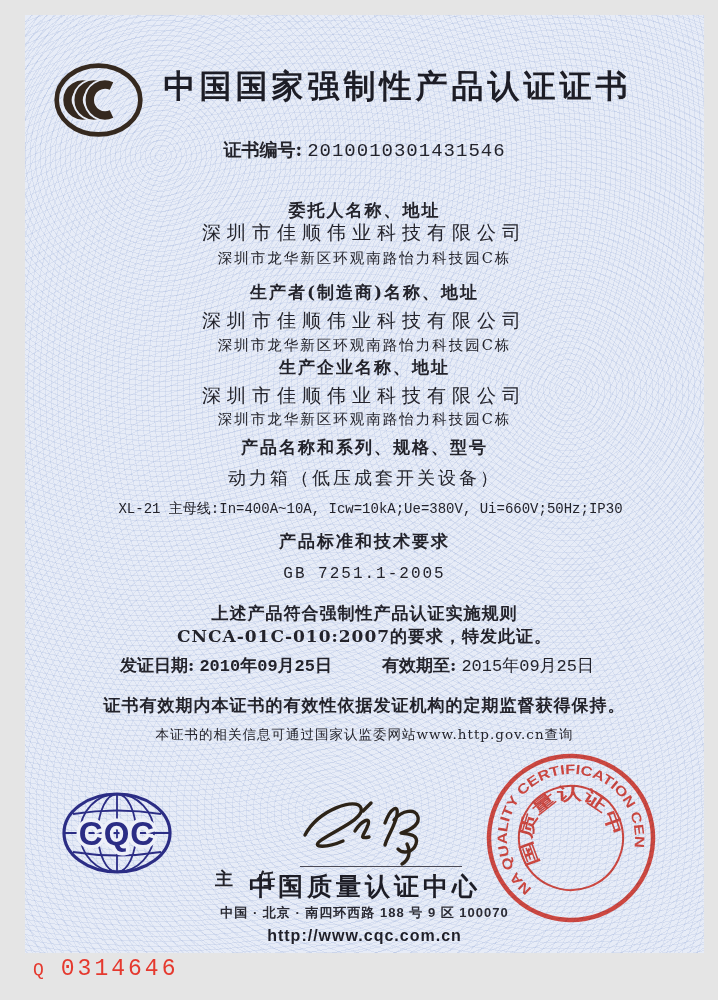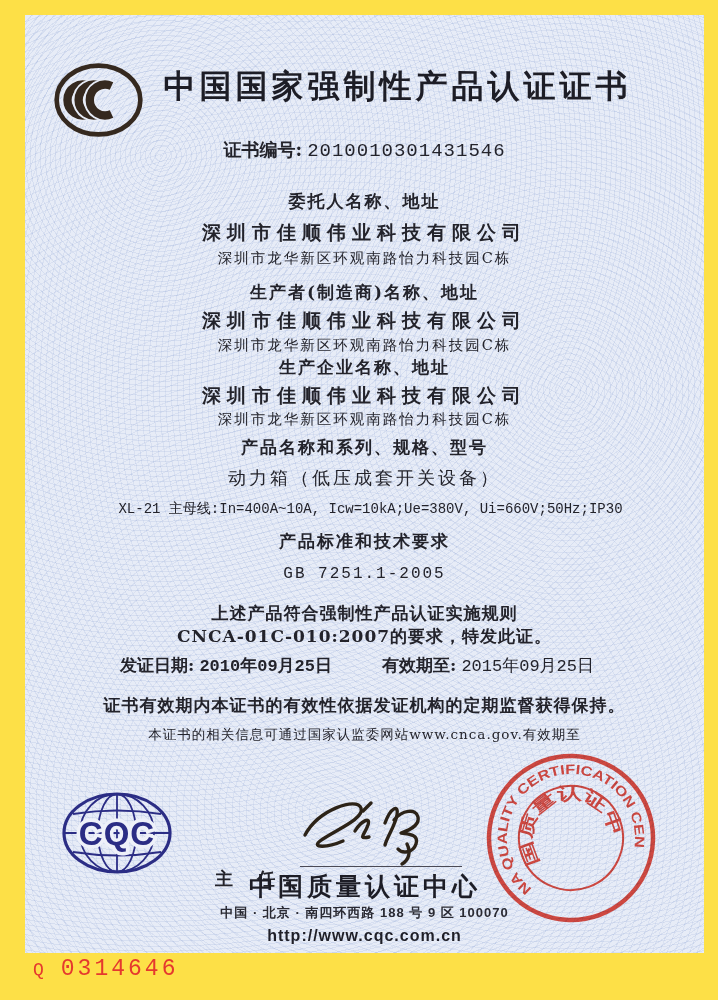--- a/index.html
+++ b/index.html
@@ -1,35 +1,35 @@
 <!DOCTYPE html>
 <html><head>
 <meta charset="utf-8">
 <style>
   html,body{margin:0;padding:0;background:#ffffff;}
   .page{
-    position:relative;width:718px;height:1000px;background:#fde047;
+    position:relative;width:718px;height:1000px;background:#e5e5e5;
     font-family:"DejaVu Serif","Liberation Serif",serif;color:#23232b;overflow:hidden;
   }
   .paper{
     position:absolute;left:25px;top:15px;width:679px;height:938px;
     background-color:#e7ecf7;
     background-image:
       repeating-radial-gradient(circle at 20% 15%, rgba(125,150,205,.16) 0 1px, rgba(0,0,0,0) 1px 5px),
       repeating-radial-gradient(circle at 80% 40%, rgba(125,150,205,.14) 0 1px, rgba(0,0,0,0) 1px 6px),
       repeating-radial-gradient(circle at 45% 85%, rgba(125,150,205,.13) 0 1px, rgba(0,0,0,0) 1px 7px);
   }
   .abs{position:absolute;line-height:1.15;}
   .ctr{left:0;right:0;text-align:center;}
   .mono{font-family:"Liberation Mono","DejaVu Sans Mono",monospace;}
   .title{font-size:32px;font-weight:700;letter-spacing:4px;color:#1d1d26;}
   .certno-label{font-size:18px;font-weight:700;}
   .certno-value{font-size:19px;letter-spacing:1px;}
   .sec-label{font-size:17px;font-weight:700;letter-spacing:2px;}
-  .company{font-size:19px;font-weight:700;letter-spacing:6px;}
+  .company{font-size:19px;font-weight:400;letter-spacing:6px;}
   .address{font-size:14.5px;letter-spacing:2px;}
   .product-name{font-size:18px;letter-spacing:3px;}
   .spec{font-size:14px;letter-spacing:0px;}
   .std-value{font-size:16px;letter-spacing:2px;}
   .comp{font-size:17px;font-weight:600;letter-spacing:1px;}
   .dateline{font-size:17px;font-weight:700;}
   .validity{font-size:17px;font-weight:700;letter-spacing:1px;}
   .note{font-size:13.5px;letter-spacing:1px;}
   .director{font-size:18px;font-weight:700;letter-spacing:9px;}
   .sig-line{border-bottom:1.5px solid #4a4a55;height:0;}
@@ -60,21 +60,21 @@
       </svg>
     </div>
 
     <div class="abs title" style="left:115px;top:53px;width:515px;text-align:center;">中国国家强制性产品认证证书</div>
 
     <div class="abs ctr" style="top:125px;">
       <span class="certno-label">证书编号:</span>
       <span class="certno-value mono">2010010301431546</span>
     </div>
 
-    <div class="abs ctr sec-label" style="top:177px;">委托人名称、地址</div>
+    <div class="abs ctr sec-label" style="top:186px;">委托人名称、地址</div>
     <div class="abs ctr company" style="top:207px;">深圳市佳顺伟业科技有限公司</div>
     <div class="abs ctr address" style="top:235px;">深圳市龙华新区环观南路怡力科技园C栋</div>
 
     <div class="abs ctr sec-label" style="top:268px;">生产者(制造商)名称、地址</div>
     <div class="abs ctr company" style="top:295px;">深圳市佳顺伟业科技有限公司</div>
     <div class="abs ctr address" style="top:322px;">深圳市龙华新区环观南路怡力科技园C栋</div>
 
     <div class="abs ctr sec-label" style="top:343px;">生产企业名称、地址</div>
     <div class="abs ctr company" style="top:370px;">深圳市佳顺伟业科技有限公司</div>
     <div class="abs ctr address" style="top:396px;">深圳市龙华新区环观南路怡力科技园C栋</div>
@@ -92,21 +92,21 @@
     <div class="abs" style="left:95px;top:641px;">
       <span class="dateline">发证日期:</span>
       <span class="dateline mono" style="font-weight:700;">2010年09月25日</span>
     </div>
     <div class="abs" style="left:357px;top:641px;">
       <span class="dateline">有效期至:</span>
       <span class="dateline mono" style="font-weight:400;">2015年09月25日</span>
     </div>
 
     <div class="abs ctr validity" style="top:681px;">证书有效期内本证书的有效性依据发证机构的定期监督获得保持。</div>
-    <div class="abs ctr note" style="top:712px;">本证书的相关信息可通过国家认监委网站www.cnca.gov.有效期至</div>
+    <div class="abs ctr note" style="top:712px;">本证书的相关信息可通过国家认监委网站www.http.gov.cn查询</div>
 
     <div class="abs" style="left:36px;top:776px;width:112px;height:84px;">
       <svg width="112" height="84" viewBox="0 0 112 84">
         <g fill="none" stroke="#2b2d85">
           <ellipse cx="56" cy="42" rx="53" ry="39" stroke-width="3.2"></ellipse>
           <ellipse cx="56" cy="42" rx="37" ry="39" stroke-width="1.8"></ellipse>
           <ellipse cx="56" cy="42" rx="19" ry="39" stroke-width="1.8"></ellipse>
           <path d="M56 3 V81" stroke-width="1.8"></path>
           <path d="M12 23 Q56 16 100 23" stroke-width="1.8"></path>
           <path d="M3 42 H109" stroke-width="1.8"></path>

